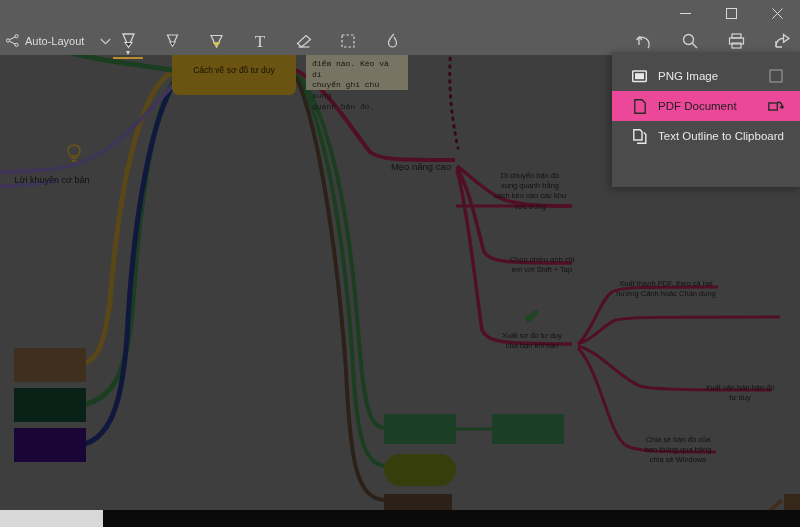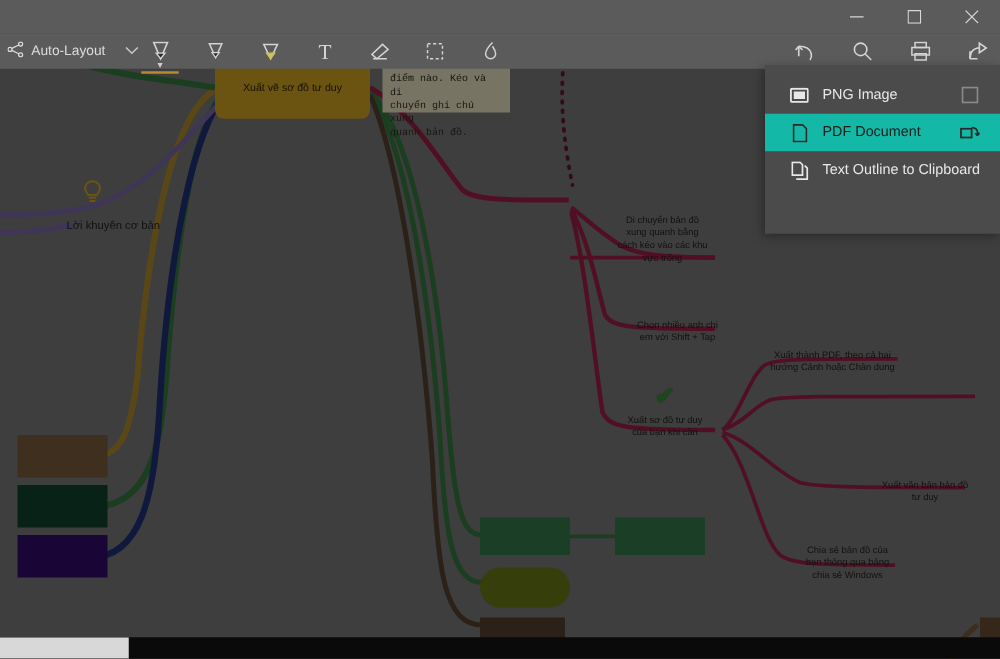--- a/index.html
+++ b/index.html
@@ -114,21 +114,21 @@
     position: relative;
     height: 30px;
     display: flex; align-items: center;
     padding-left: 20px;
     color: #e8e8e8;
     font-size: 11.5px;
     gap: 11px;
   }
   .menu-item .mi-icon { width: 15px; height: 16px; display: flex; align-items: center; justify-content: center; flex: 0 0 15px; }
   .menu-item.selected {
-    background: #14b8a6;
+    background: #ec4899;
     color: #1e1e1e;
   }
   .menu-item .mi-trailing {
     position: absolute; right: 16px; top: 50%; transform: translateY(-50%);
     width: 16px; height: 16px; display: flex; align-items: center; justify-content: center;
   }
 
   
   #bottom-strip {
     position: absolute; left: 0; bottom: 0; width: 800px; height: 17px;
@@ -183,41 +183,44 @@
       <path d="M578,348 C600,372 608,430 624,444 C634,452 660,452 716,452" fill="none" stroke="#8c1b3e" stroke-width="3"></path>
 
       <path d="M456,206 L572,206" stroke="#8c1b3e" stroke-width="3" fill="none"></path>
 
       <path d="M452,36 C450,60 446,90 458,148" fill="none" stroke="#5b1230" stroke-width="3" stroke-dasharray="1.5 6" stroke-linecap="round"></path>
 
       <path d="M782,500 C772,508 764,516 760,527" fill="none" stroke="#6b4f33" stroke-width="4"></path>
     </svg>
 
     <div class="node boxed" style="left:172px; top:47px; width:124px; height:48px; background:#b8901f; color:#2a2208; font-size:8.5px;">
-      <span>Xuất vẽ sơ đồ tư duy</span>
+      <span>Cách vẽ sơ đồ tư duy</span>
     </div>
 
     <div class="node" style="left:306px; top:44px; width:102px; height:46px; background:#cfc8ad; color:#2b2821; text-align:left; padding:4px 6px; font-size:8px;font-family:Liberation Mono, monospace;">
       <span>điểm nào. Kéo và di
 chuyển ghi chú xung
 quanh bản đồ.</span>
     </div>
 
     <div class="lightbulb" style="left:66px; top:144px;">
       <svg width="16" height="20" viewBox="0 0 16 20">
         <path d="M8 1 C4.4 1 2 3.6 2 6.6 C2 9 3.6 10.6 4.6 12 L11.4 12 C12.4 10.6 14 9 14 6.6 C14 3.6 11.6 1 8 1 Z" fill="none" stroke="#b8901f" stroke-width="1.6"></path>
         <rect x="5" y="13.4" width="6" height="1.6" fill="#b8901f"></rect>
         <rect x="5.6" y="16" width="4.8" height="1.6" fill="#b8901f"></rect>
       </svg>
     </div>
 
-    <div class="node plain" style="left:32px; top:162px; width:96px; font-size:9px;text-align:right;">
+    <div class="node plain" style="left:4px; top:162px; width:96px; font-size:9px;">
       <span>Lời khuyên cơ bản</span>
     </div>
 
+    <div class="node plain" style="left:378px; top:148px; width:86px; font-size:9.5px;">
+      <span>Mẹo nâng cao</span>
+    </div>
 
     <div class="node plain" style="left:486px; top:161px; width:88px; font-size:7.5px;">
       <span>Di chuyển bản đồ
 xung quanh bằng
 cách kéo vào các khu
 vực trống</span>
     </div>
 
     <div class="node plain" style="left:500px; top:245px; width:84px; font-size:7.5px;">
       <span>Chọn nhiều anh chị

